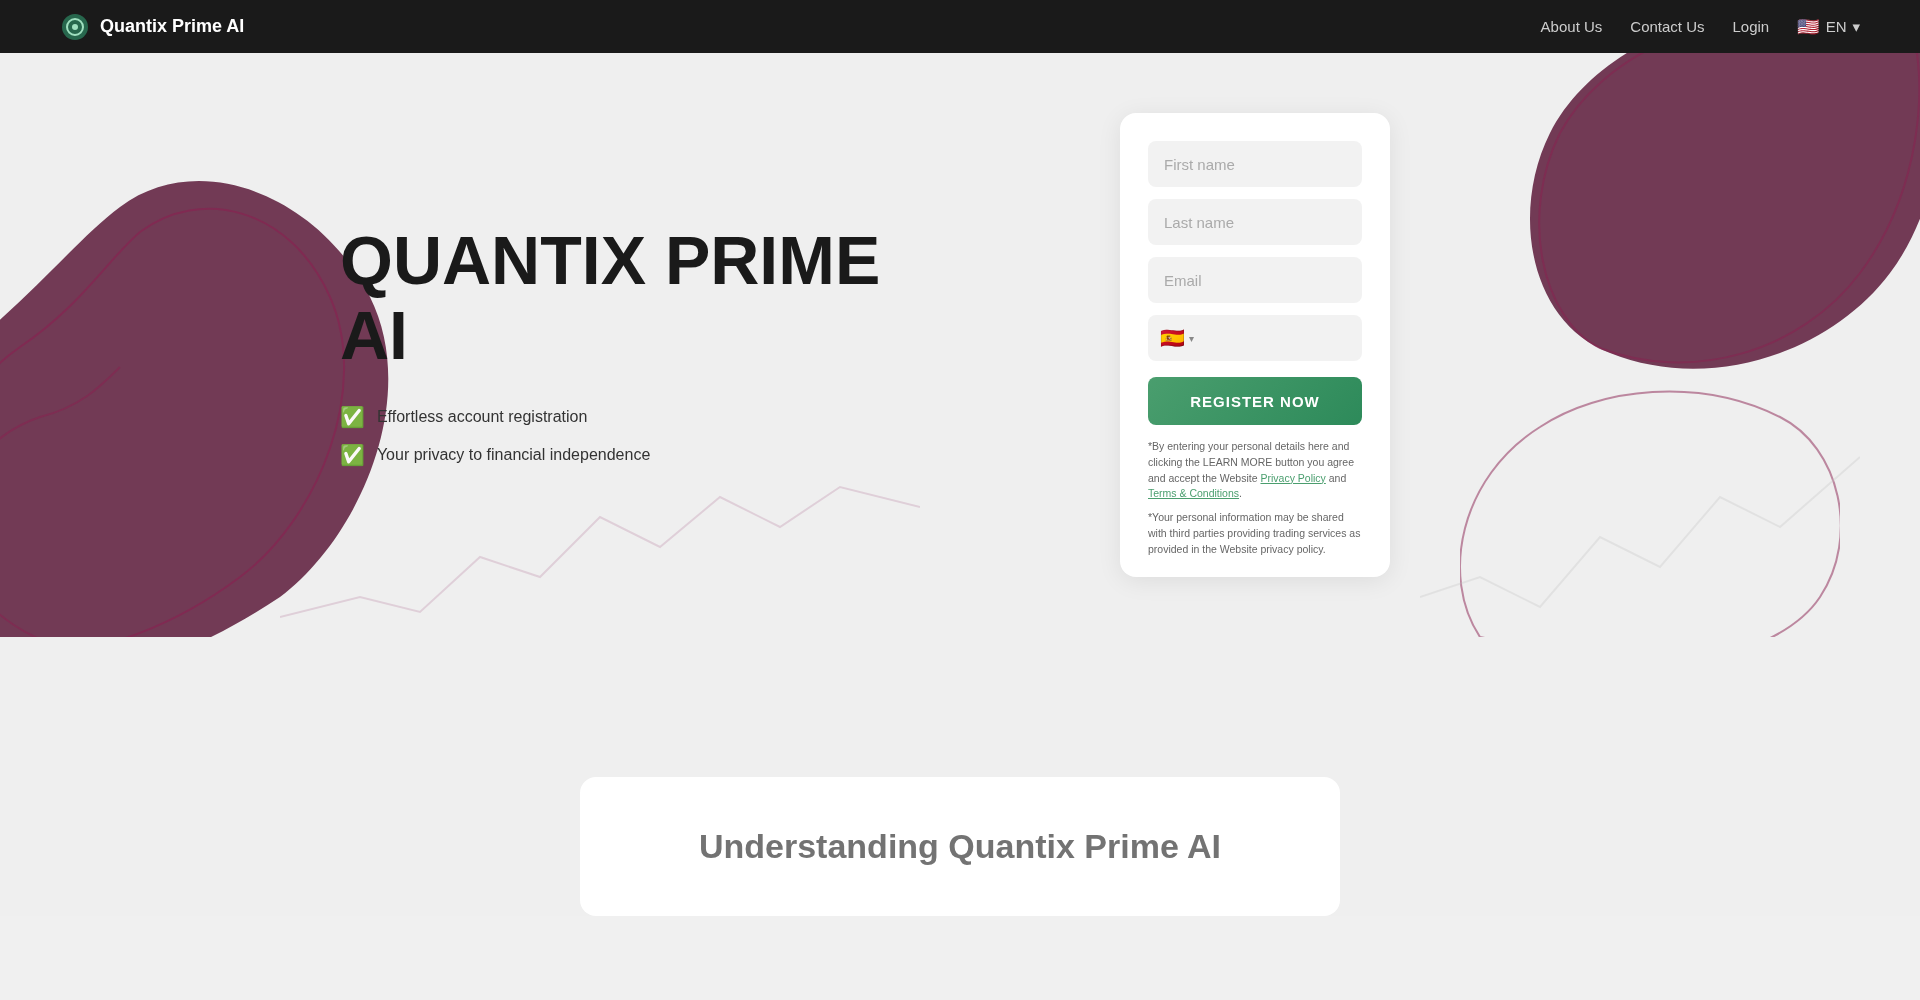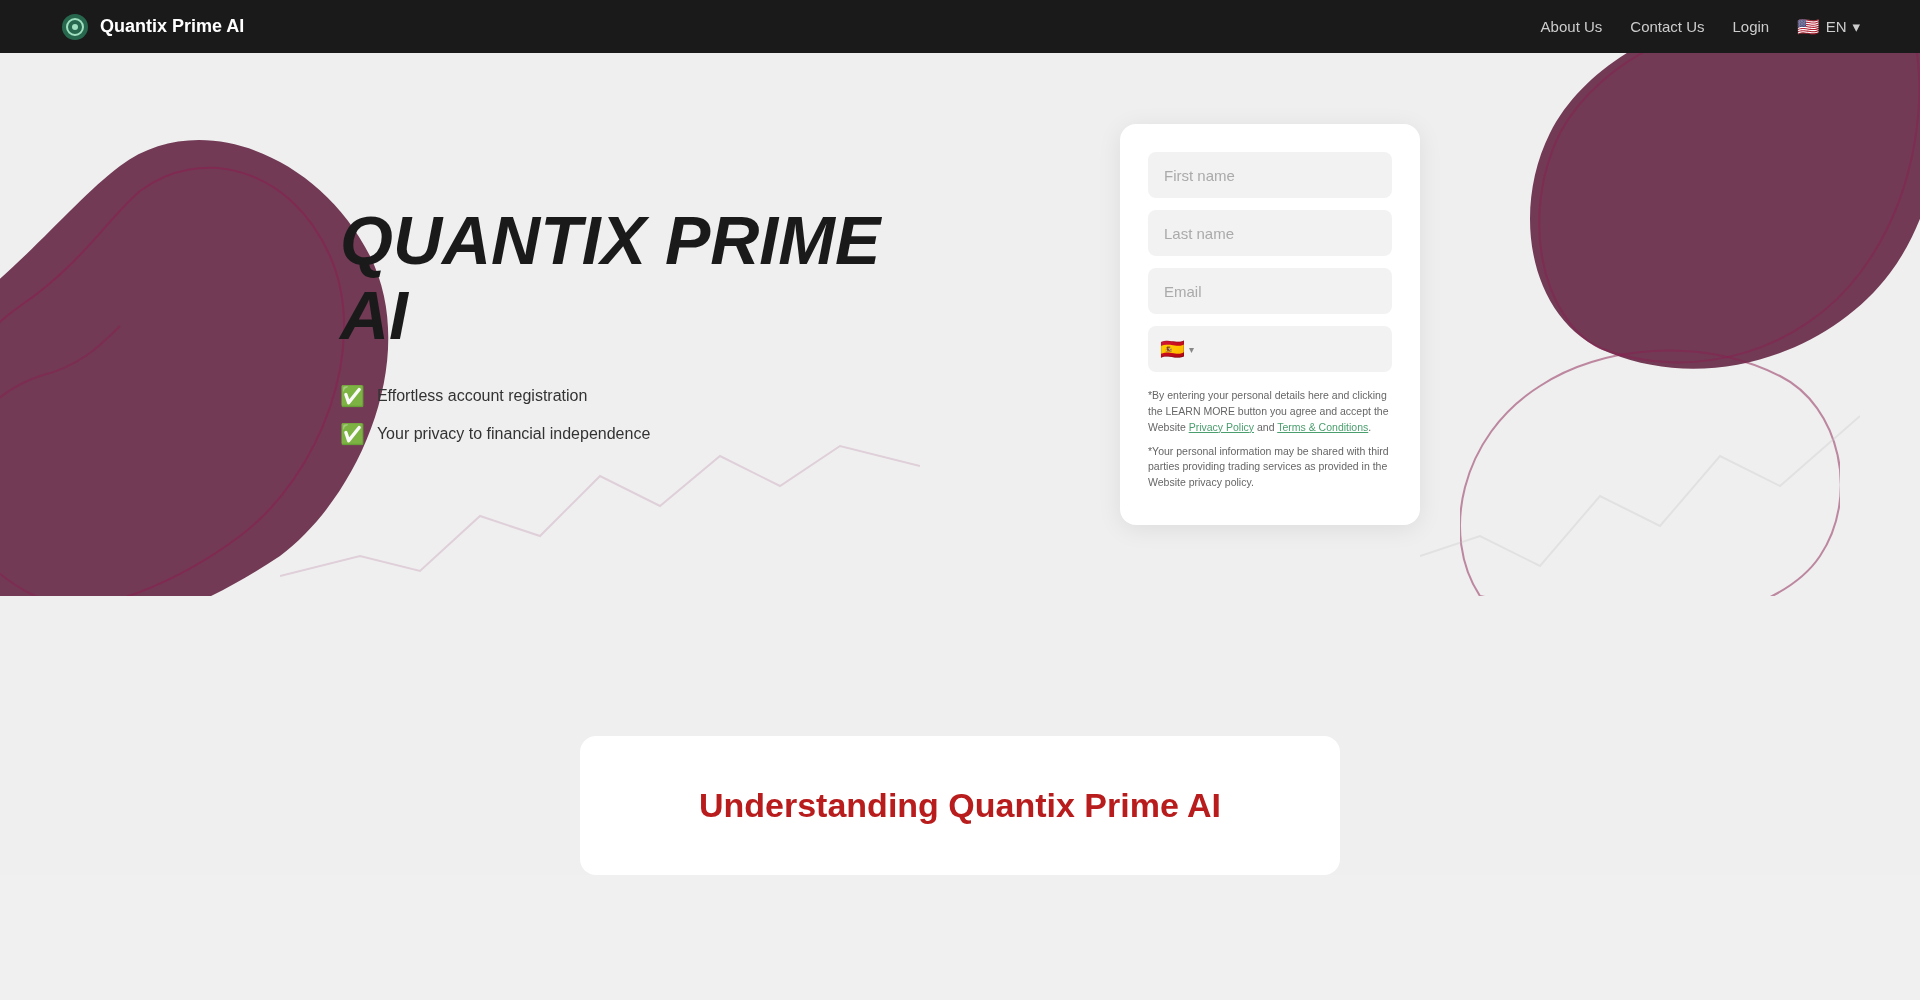--- a/index.html
+++ b/index.html
@@ -115,21 +115,20 @@
       z-index: 5;
       max-width: 780px;
     }
     .hero-title {
       font-size: 68px;
       font-weight: 800;
       color: #1a1a1a;
       line-height: 1.1;
       text-transform: uppercase;
       margin-bottom: 32px;
-      font-style: italic;
     }
     .hero-subtitle {
       font-size: 18px;
       color: #333;
       line-height: 1.6;
       margin-bottom: 32px;
       max-width: 460px;
     }
     .hero-features {
       list-style: none;
@@ -147,22 +146,22 @@
     .check-icon {
       color: #7b2d55;
       font-size: 20px;
       flex-shrink: 0;
     }
 
     
     .form-card {
       background: white;
       border-radius: 16px;
-      padding: 28px 28px 34px;
-      width: 300px;
+      padding: 28px 28px 20px;
+      width: 270px;
       position: relative;
       z-index: 5;
       box-shadow: 0 4px 24px rgba(0,0,0,0.08);
       flex-shrink: 0;
     }
     .form-input {
       width: 100%;
       height: 46px;
       border: none;
       background: #f2f2f2;
@@ -240,21 +239,21 @@
       background: white;
       border-radius: 16px;
       width: 100%;
       max-width: 760px;
       padding: 50px 60px;
       text-align: center;
     }
     .understanding-title {
       font-size: 34px;
       font-weight: 700;
-      color: #b91c1c;
+      color: #737373;
     }
   </style>
 </head>
 <body>
 
 <nav class="navbar">
   <a class="navbar-brand" href="#">
     <svg class="brand-icon" viewBox="0 0 30 30">
       <circle cx="15" cy="15" r="13" fill="#2a7a5a" opacity="0.8"></circle>
       <circle cx="15" cy="15" r="8" fill="none" stroke="#a0e0c0" stroke-width="2"></circle>
@@ -326,20 +325,23 @@
   <div class="form-card">
     <input class="form-input" type="text" placeholder="First name" style="">
     <input class="form-input" type="text" placeholder="Last name" style="">
     <input class="form-input" type="email" placeholder="Email" style="">
 
     <div class="phone-row">
       <span class="phone-flag">🇪🇸</span>
       <span class="phone-arrow">▾</span>
     </div>
 
+    <button class="register-btn">
+      <span>REGISTER NOW</span>
+    </button>
 
     <p class="form-disclaimer">
       <span>*By entering your personal details here and clicking the LEARN MORE button you agree and accept the Website </span><a href="#">Privacy Policy</a><span> and </span><a href="#">Terms &amp; Conditions</a><span>.</span>
     </p>
     <p class="form-privacy">*Your personal information may be shared with third parties providing trading services as provided in the Website privacy policy.</p>
   </div>
 
 </section>
 
 <div class="spacer-section"></div>

